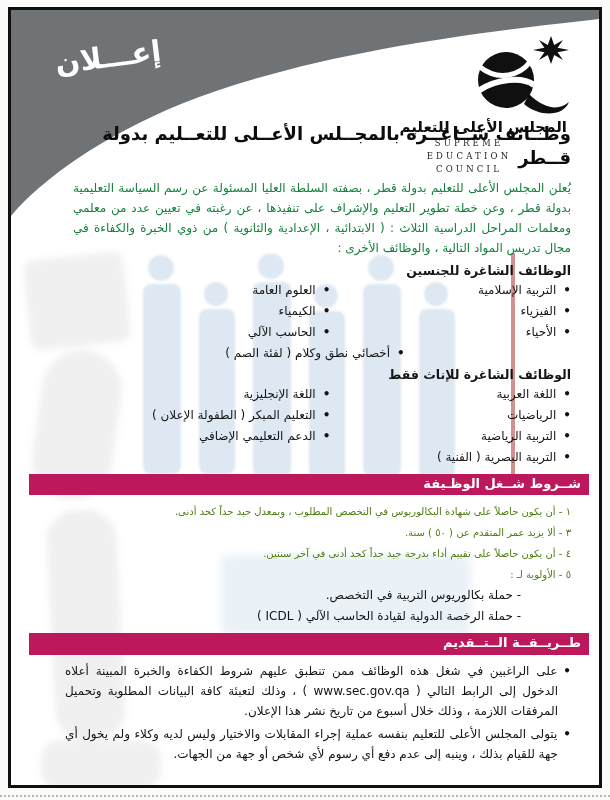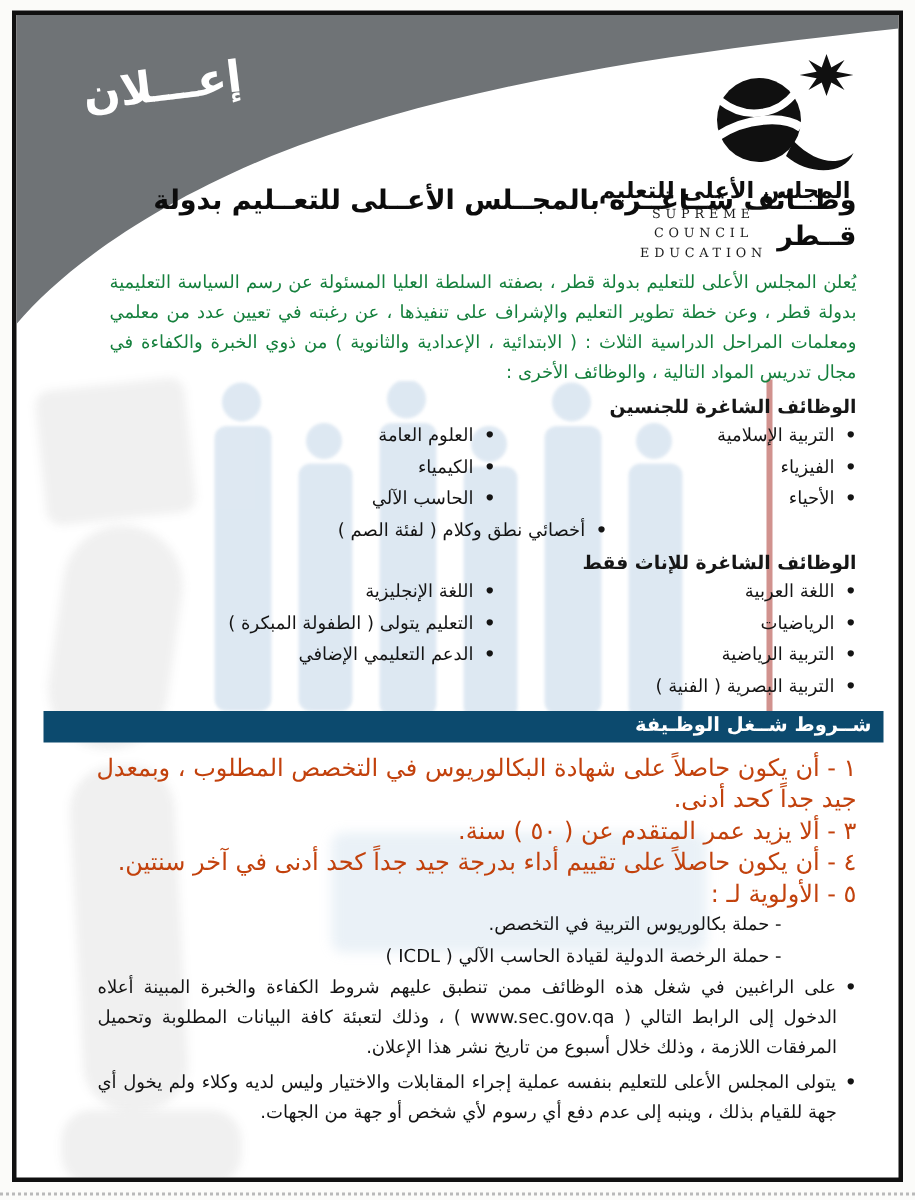--- a/index.html
+++ b/index.html
@@ -61,24 +61,24 @@
   }
   .sec-h{font-size:12.5px;font-weight:bold;margin:3px 12px 2px 0;}
   ul{list-style:none;margin:0;padding:0;}
   .cols{display:flex;margin:0 12px 0 30px;}
   .col-r{width:47%;}
   .col-l{flex:1;}
   .job li, .single li{font-size:12px;line-height:21px;color:#141414;}
   .job li::before, .single li::before{content:"•";font-weight:bold;margin-left:7px;}
   .single{margin:0 12px 0 30px;text-align:center;}
   .bar{
-    background:#0c4a6e;color:#ffffff;font-weight:bold;font-size:13px;
+    background:#be185d;color:#ffffff;font-weight:bold;font-size:13px;
     padding:2px 8px 3px;margin:6px -6px 6px 0px;line-height:1.3;
   }
-  .nums li{font-size:16px;line-height:21px;margin:0 12px 0 30px;color:#c2410c;}
+  .nums li{font-size:10px;line-height:21px;margin:0 12px 0 30px;color:#4d7c0f;}
   .prio li{font-size:12px;line-height:21px;margin:0 62px 0 30px;color:#141414;}
   .apps li{
     font-size:12px;line-height:20px;margin:0 12px 3px 36px;
     text-align:justify;color:#141414;
     padding-right:13px;text-indent:-13px;
   }
   .apps li::before{content:"•";font-weight:bold;margin-left:6px;}
   
   .dots{position:absolute;left:0;right:0;bottom:3px;border-top:2px dotted #b9b9b9;}
 </style>
@@ -121,22 +121,22 @@
       <svg class="logo-svg" width="180" height="86" viewBox="0 0 180 86">
         <path fill="#101010" d="M150,2 L153.2,11 L162,6 L156.6,13.8 L168,16 L156.6,18.2 L162,26 L153.2,21 L150,30 L146.8,21 L138,26 L143.4,18.2 L132,16 L143.4,13.8 L138,6 L146.8,11 Z"></path>
         <circle cx="105" cy="46" r="28" fill="#101010"></circle>
         <path d="M79,33 C98,48 119,41 129,28" stroke="#ffffff" stroke-width="5" fill="none"></path>
         <path d="M77,57 C96,44 122,43 133,51" stroke="#ffffff" stroke-width="6" fill="none"></path>
         <path d="M128,60 C143,75 158,77 168,68 C162,83 138,83 123,70 Z" fill="#101010"></path>
       </svg>
       <div class="org-ar">المجلس الأعلى للتعليم</div>
       <div class="org-en">
         <div>SUPREME</div>
+        <div>EDUCATION</div>
         <div>COUNCIL</div>
-        <div>EDUCATION</div>
       </div>
     </div>
 
     <div class="content" lang="ar">
       <h1 class="title">وظــائف شــاغــرة بالمجــلس الأعــلى للتعــليم بدولة قــطر</h1>
       <p class="intro">يُعلن المجلس الأعلى للتعليم بدولة قطر ، بصفته السلطة العليا المسئولة عن رسم السياسة التعليمية بدولة قطر ، وعن خطة تطوير التعليم والإشراف على تنفيذها ، عن رغبته في تعيين عدد من معلمي ومعلمات المراحل الدراسية الثلاث : ( الابتدائية ، الإعدادية والثانوية )  من ذوي الخبرة والكفاءة في مجال تدريس المواد التالية ، والوظائف الأخرى :</p>
 
       <div class="sec-h">الوظائف الشاغرة للجنسين</div>
       <div class="cols">
         <ul class="job col-r">
@@ -157,37 +157,38 @@
       <div class="sec-h">الوظائف الشاغرة للإناث فقط</div>
       <div class="cols">
         <ul class="job col-r">
           <li>اللغة العربية</li>
           <li>الرياضيات</li>
           <li>التربية الرياضية</li>
           <li>التربية البصرية ( الفنية )</li>
         </ul>
         <ul class="job col-l">
           <li>اللغة الإنجليزية</li>
-          <li>التعليم يتولى ( الطفولة المبكرة )</li>
+          <li>التعليم المبكر ( الطفولة الإعلان )</li>
           <li>الدعم التعليمي الإضافي</li>
         </ul>
       </div>
 
       <div class="bar">شــروط شــغل الوظـيفة</div>
       <ul class="nums">
         <li>١ - أن يكون حاصلاً على شهادة البكالوريوس في التخصص المطلوب ، وبمعدل جيد جداً كحد أدنى.</li>
         <li>٣ - ألا يزيد عمر المتقدم عن ( ٥٠ ) سنة.</li>
         <li>٤ - أن يكون حاصلاً على تقييم أداء بدرجة جيد جداً كحد أدنى في آخر سنتين.</li>
         <li>٥ - الأولوية لـ :</li>
       </ul>
       <ul class="prio">
         <li>- حملة بكالوريوس التربية في التخصص.</li>
         <li>- حملة الرخصة الدولية لقيادة الحاسب الآلي ( ICDL )</li>
       </ul>
 
+      <div class="bar">طــريــقــة الــتــقديم</div>
       <ul class="apps">
         <li>على الراغبين في شغل هذه الوظائف ممن تنطبق عليهم شروط الكفاءة والخبرة المبينة أعلاه الدخول إلى الرابط التالي ( www.sec.gov.qa ) ، وذلك لتعبئة كافة البيانات المطلوبة وتحميل المرفقات اللازمة ، وذلك خلال أسبوع من تاريخ نشر هذا الإعلان.</li>
         <li>يتولى المجلس الأعلى للتعليم بنفسه عملية إجراء المقابلات والاختيار وليس لديه وكلاء ولم يخول أي جهة للقيام بذلك ، وينبه إلى عدم دفع أي رسوم لأي شخص أو جهة من الجهات.</li>
 
       </ul>
     </div>
   </div>
 
   <div class="dots"></div>
 </div>

